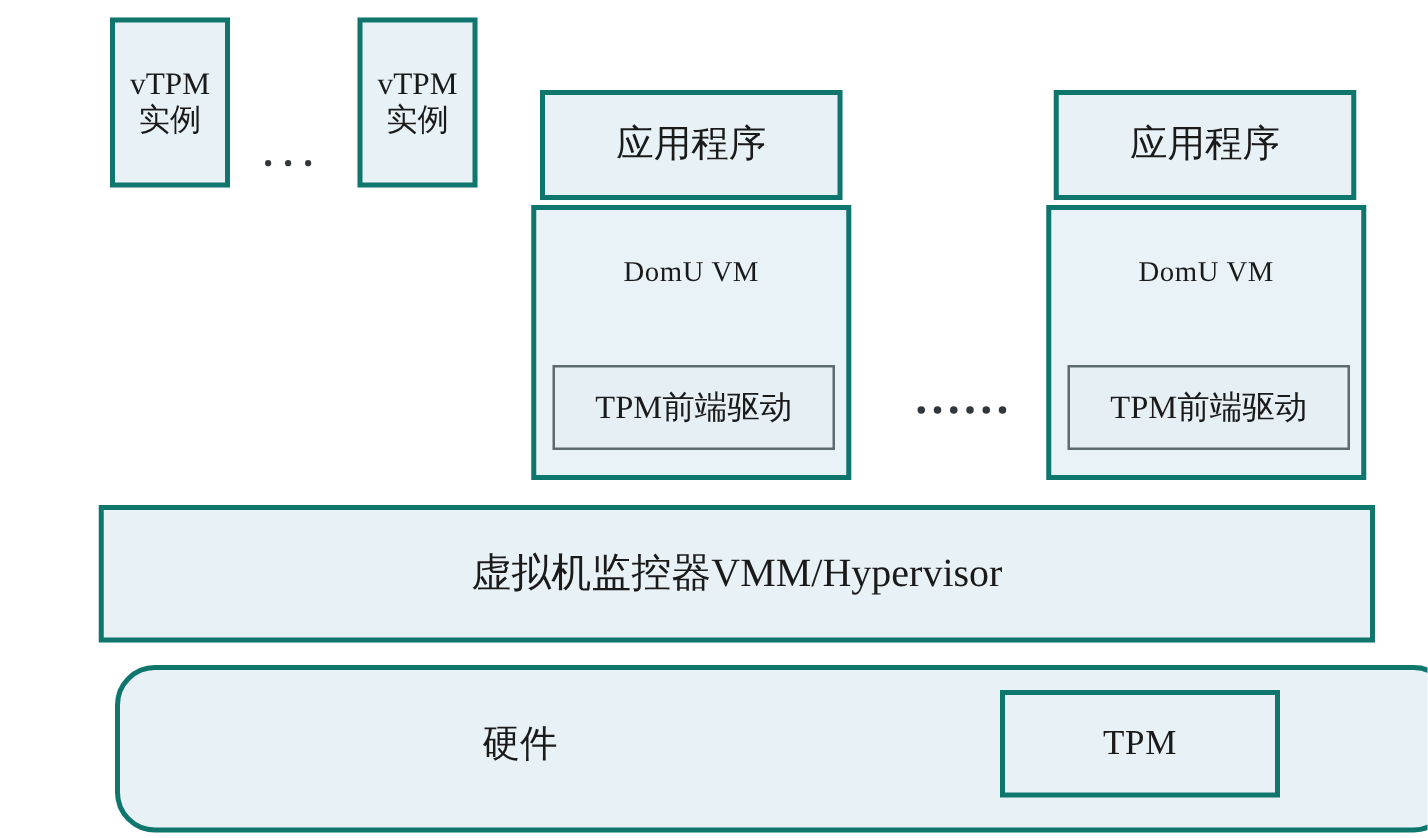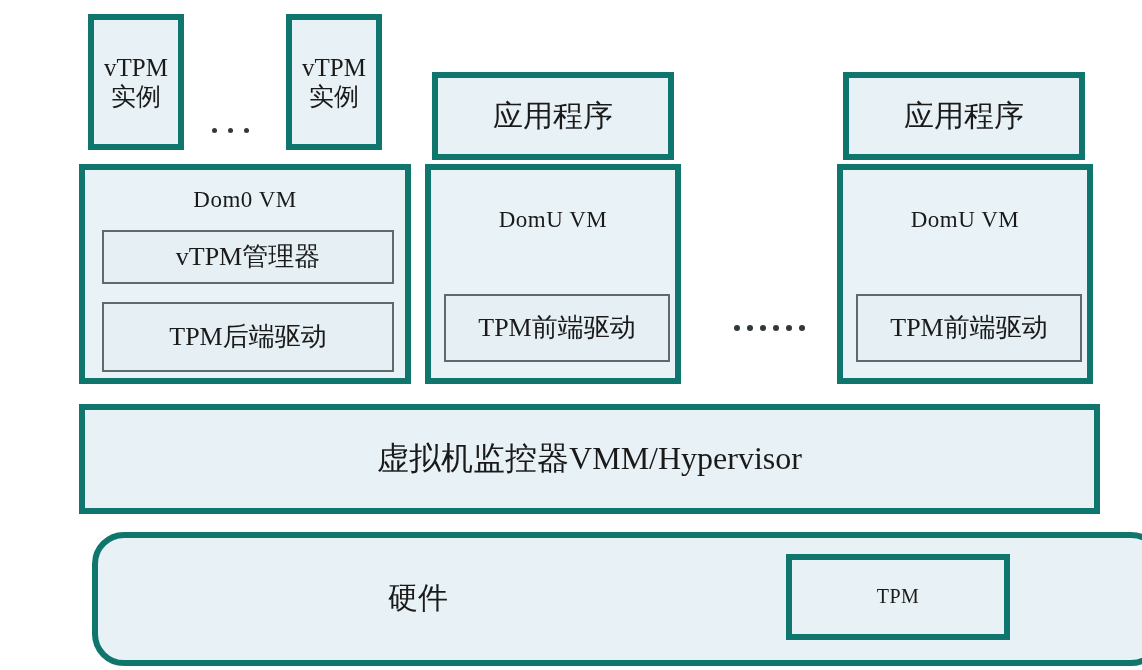--- a/index.html
+++ b/index.html
@@ -22,21 +22,21 @@
     top: 0;
     width: 1142px;
     height: 670px;
   }
 
   
   .box {
     position: absolute;
     box-sizing: border-box;
     background: #e8f1f5;
-    border: 6px solid #0f766e;
+    border: 4px solid #0f766e;
     display: flex;
     align-items: center;
     justify-content: center;
     text-align: center;
     line-height: 1.18;
   }
   .box.inner {
     border-width: 2px;
     border-color: #5d6a70;
     background: #e6eff4;
@@ -45,21 +45,21 @@
     background: #e9f2f6;
   }
 
   
   .t-vtpm   { font-size: 25px; }
   .t-app    { font-size: 30px; margin-top: 20px; }
   .t-vmlabel{ font-size: 23px; letter-spacing: .5px; }
   .t-inner  { font-size: 26px; }
   .t-vmm    { font-size: 32px; }
   .t-hw     { font-size: 30px; }
-  .t-tpm    { font-size: 20px; letter-spacing: .5px; }
+  .t-tpm    { font-size: 28px; letter-spacing: .5px; margin-left: 16px; }
 
   .stack-label {
     position: absolute;
     width: 100%;
     text-align: center;
     pointer-events: none;
   }
 
   
   .dots {
@@ -96,31 +96,20 @@
       <i></i>
   </div>
 
   <div class="box t-vtpm" style="left:286px; top:14px; width:96px; height:136px;">
     <div>
       <div>vTPM</div>
       <div>实例</div>
     </div>
   </div>
 
-  <div class="box outer-shell" style="left:79px; top:164px; width:332px; height:220px; display:block;">
-    <div class="stack-label t-vmlabel" style="top:16px;">Dom0 VM</div>
-
-    <div class="box inner t-inner" style="left:17px; top:60px; width:292px; height:54px;">
-      <span>vTPM管理器</span>
-    </div>
-
-    <div class="box inner t-inner" style="left:17px; top:132px; width:292px; height:70px;">
-      <span>TPM后端驱动</span>
-    </div>
-  </div>
 
   <div class="box t-app" style="left:432px; top:52px; width:242px; height:88px;">
     <span>应用程序</span>
   </div>
 
   <div class="box outer-shell" style="left:425px; top:164px; width:256px; height:220px; display:block;">
     <div class="stack-label t-vmlabel" style="top:36px;">DomU VM</div>
 
     <div class="box inner t-inner" style="left:13px; top:124px; width:226px; height:68px;">
       <span>TPM前端驱动</span>

